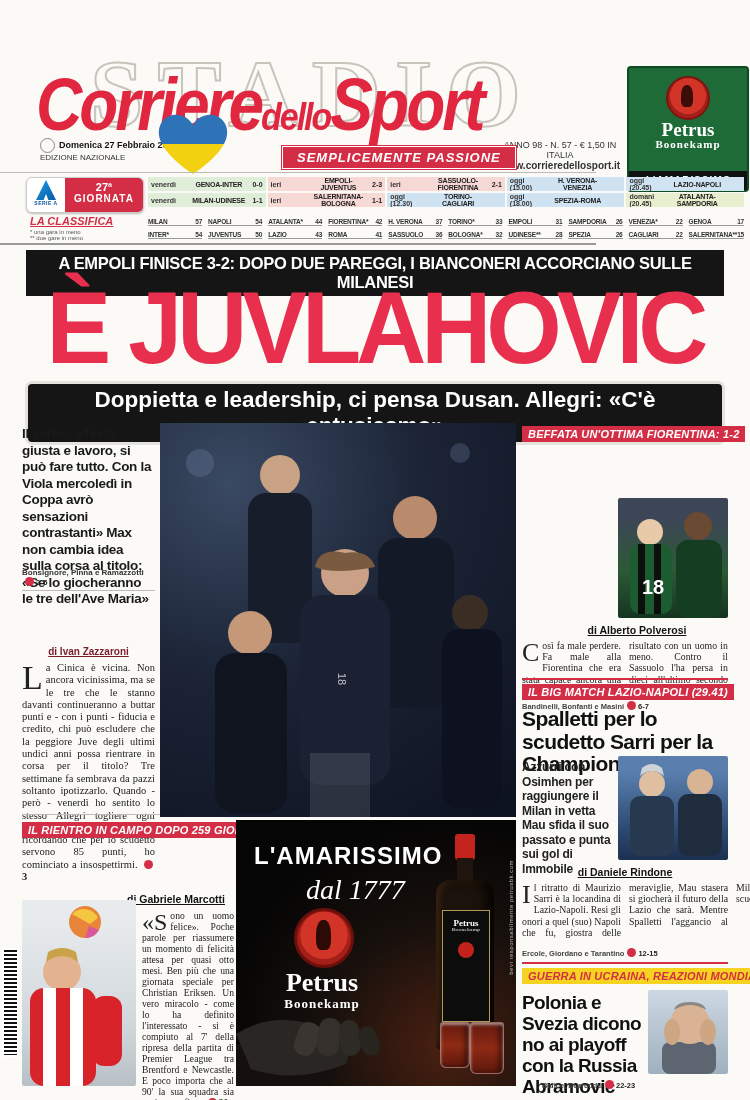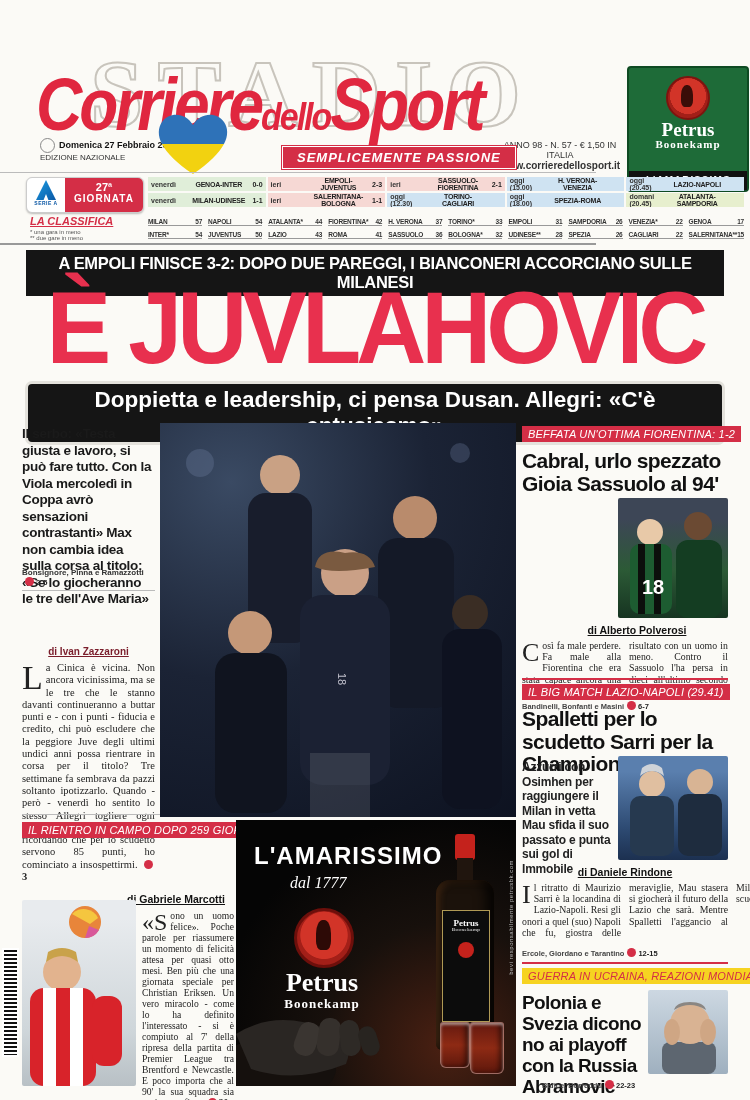--- a/index.html
+++ b/index.html
@@ -72,41 +72,41 @@
             font-weight:bold;color:#111;line-height:22px;letter-spacing:-.5px;}
   #cinica-by{position:absolute;left:22px;top:646px;width:133px;text-align:center;font-size:10px;
              font-weight:bold;color:#7a1d2b;text-decoration:underline;}
   #cinica-body{position:absolute;left:22px;top:662px;width:133px;font-size:10.5px;line-height:12.3px;
                color:#222;text-align:justify;}
   .dropcap{float:left;font-size:34px;line-height:28px;padding:2px 3px 0 0;font-weight:normal;}
   
   #mainphoto{position:absolute;left:160px;top:423px;width:356px;height:394px;overflow:hidden;
              background:radial-gradient(circle at 20% 15%,#3a4a63 0,#1b2335 45%,#0d1220 100%);}
   
-  .tag{position:absolute;background:#d42e46;color:#fff;font-weight:normal;font-style:italic;
+  .tag{position:absolute;background:#d42e46;color:#fff;font-weight:bold;font-style:italic;
        font-size:11px;padding:2px 6px;letter-spacing:.2px;white-space:nowrap;}
   .tag.yellow{background:#f6d321;color:#d42e46;}
   .rhead{position:absolute;font-size:21px;font-weight:bold;color:#111;line-height:22.5px;letter-spacing:-.6px;}
   .deck{position:absolute;font-size:12px;font-weight:bold;color:#222;line-height:14.5px;letter-spacing:-.2px;}
   .rby{position:absolute;text-align:center;font-size:10.5px;font-weight:bold;color:#111;text-decoration:underline;}
   .rbody{position:absolute;font-size:9.8px;line-height:11.2px;color:#222;text-align:justify;column-count:2;column-gap:8px;}
   .rfoot{position:absolute;font-size:7.5px;font-weight:bold;color:#444;}
   .redrule{position:absolute;border-top:2px solid #d42e46;}
   .photo{position:absolute;overflow:hidden;border-radius:2px;}
   
   #erik-head{position:absolute;left:22px;top:842px;width:210px;font-size:19.5px;font-weight:bold;
              color:#111;line-height:22px;letter-spacing:-.5px;}
   #erik-by{position:absolute;left:120px;top:893px;width:112px;text-align:center;font-size:10.5px;
            font-weight:bold;color:#111;text-decoration:underline;}
   #erik-body{position:absolute;left:142px;top:910px;width:92px;font-size:9.6px;line-height:11px;color:#222;text-align:justify;}
   
   #ad{position:absolute;left:236px;top:820px;width:280px;height:266px;background:
       radial-gradient(circle at 75% 85%,#4a2012 0,#17100c 40%,#050505 75%);color:#fff;overflow:hidden;}
   #ad .t1{position:absolute;left:18px;top:22px;font-size:24px;font-weight:bold;letter-spacing:1px;}
-  #ad .t2{position:absolute;left:54px;top:54px;font-size:16px;font-style:italic;font-family:"Liberation Serif",serif;text-align:center;}
+  #ad .t2{position:absolute;left:70px;top:54px;font-size:28px;font-style:italic;font-family:"Liberation Serif",serif;text-align:center;}
   #ad .seal{position:absolute;left:58px;top:88px;width:54px;height:54px;border-radius:50%;
             background:radial-gradient(circle at 50% 45%,#d23428 58%,#a31f18 60%);border:3px solid #6d0f0b;}
   #ad .seal::after{content:"";position:absolute;left:19px;top:9px;width:15px;height:30px;background:#2d0a06;border-radius:45% 45% 30% 30%;}
   #ad .petrus{position:absolute;left:18px;top:148px;width:136px;text-align:center;
               font-family:"Liberation Serif",serif;font-weight:bold;font-size:26px;}
   #ad .boone{position:absolute;left:18px;top:176px;width:136px;text-align:center;
              font-family:"Liberation Serif",serif;font-weight:bold;font-size:13px;letter-spacing:1px;}
   #bottle{position:absolute;left:198px;top:14px;width:62px;height:216px;}
   #bottle .cap{position:absolute;left:21px;top:0;width:20px;height:26px;background:#c4221c;border-radius:3px;}
   #bottle .neck{position:absolute;left:23px;top:24px;width:16px;height:26px;background:#20150e;}
@@ -347,21 +347,20 @@
       <circle cx="90" cy="210" r="22" fill="#c59878"></circle>
         <rect x="55" y="230" width="72" height="160" rx="20" fill="#10141f"></rect>
       <circle cx="310" cy="190" r="18" fill="#3a2d24"></circle>
         <rect x="282" y="206" width="60" height="180" rx="18" fill="#0e1220"></rect>
       <rect x="150" y="330" width="60" height="64" fill="#e7e7e7" opacity=".12"></rect>
       <text x="178" y="250" fill="#e8e6f0" font-size="11" font-family="Liberation Sans" opacity=".8" transform="rotate(90 178 250)">18</text>
     </svg>
   </div>
 
   <div class="tag" style="left:522px;top:426px">BEFFATA UN'OTTIMA FIORENTINA: 1-2</div>
-  <div class="rhead" style="left:522px;top:450px;width:206px">Cabral, urlo spezzato Gioia Sassuolo al 94'</div>
   <div class="photo" style="left:618px;top:498px;width:110px;height:120px;background:linear-gradient(#3d4656 18%,#2c5a36 60%,#163421)">
     <svg width="110" height="120">
       <circle cx="32" cy="34" r="13" fill="#e8c9a8"></circle>
         <rect x="12" y="46" width="42" height="70" rx="10" fill="#1d5c31"></rect>
       <rect x="20" y="46" width="7" height="70" fill="#0c0f0c"></rect>
         <rect x="36" y="46" width="7" height="70" fill="#0c0f0c"></rect>
       <circle cx="80" cy="28" r="14" fill="#6b4a33"></circle>
         <rect x="58" y="42" width="46" height="78" rx="12" fill="#143d22"></rect>
       <text x="24" y="96" fill="#fff" font-size="20" font-weight="bold" font-family="Liberation Sans">18</text>
     </svg>

